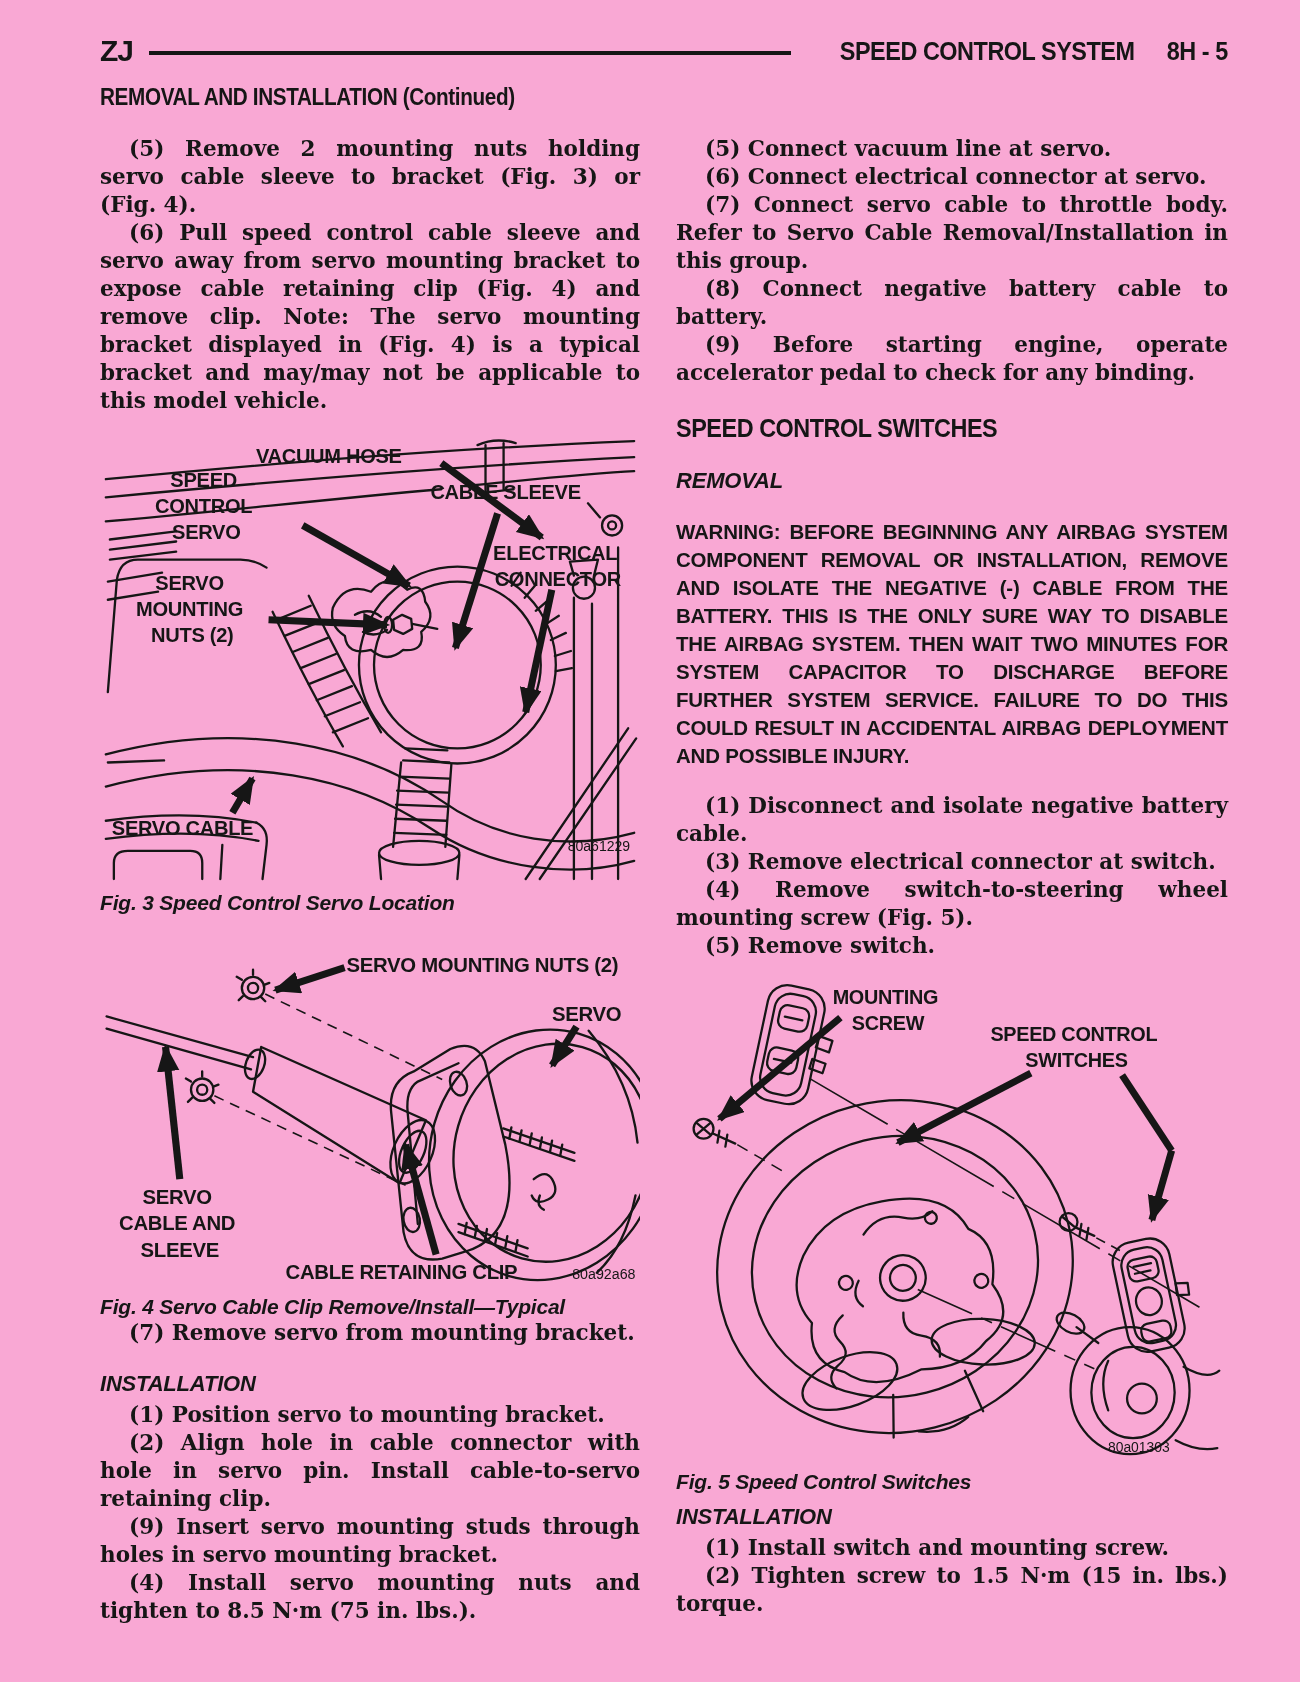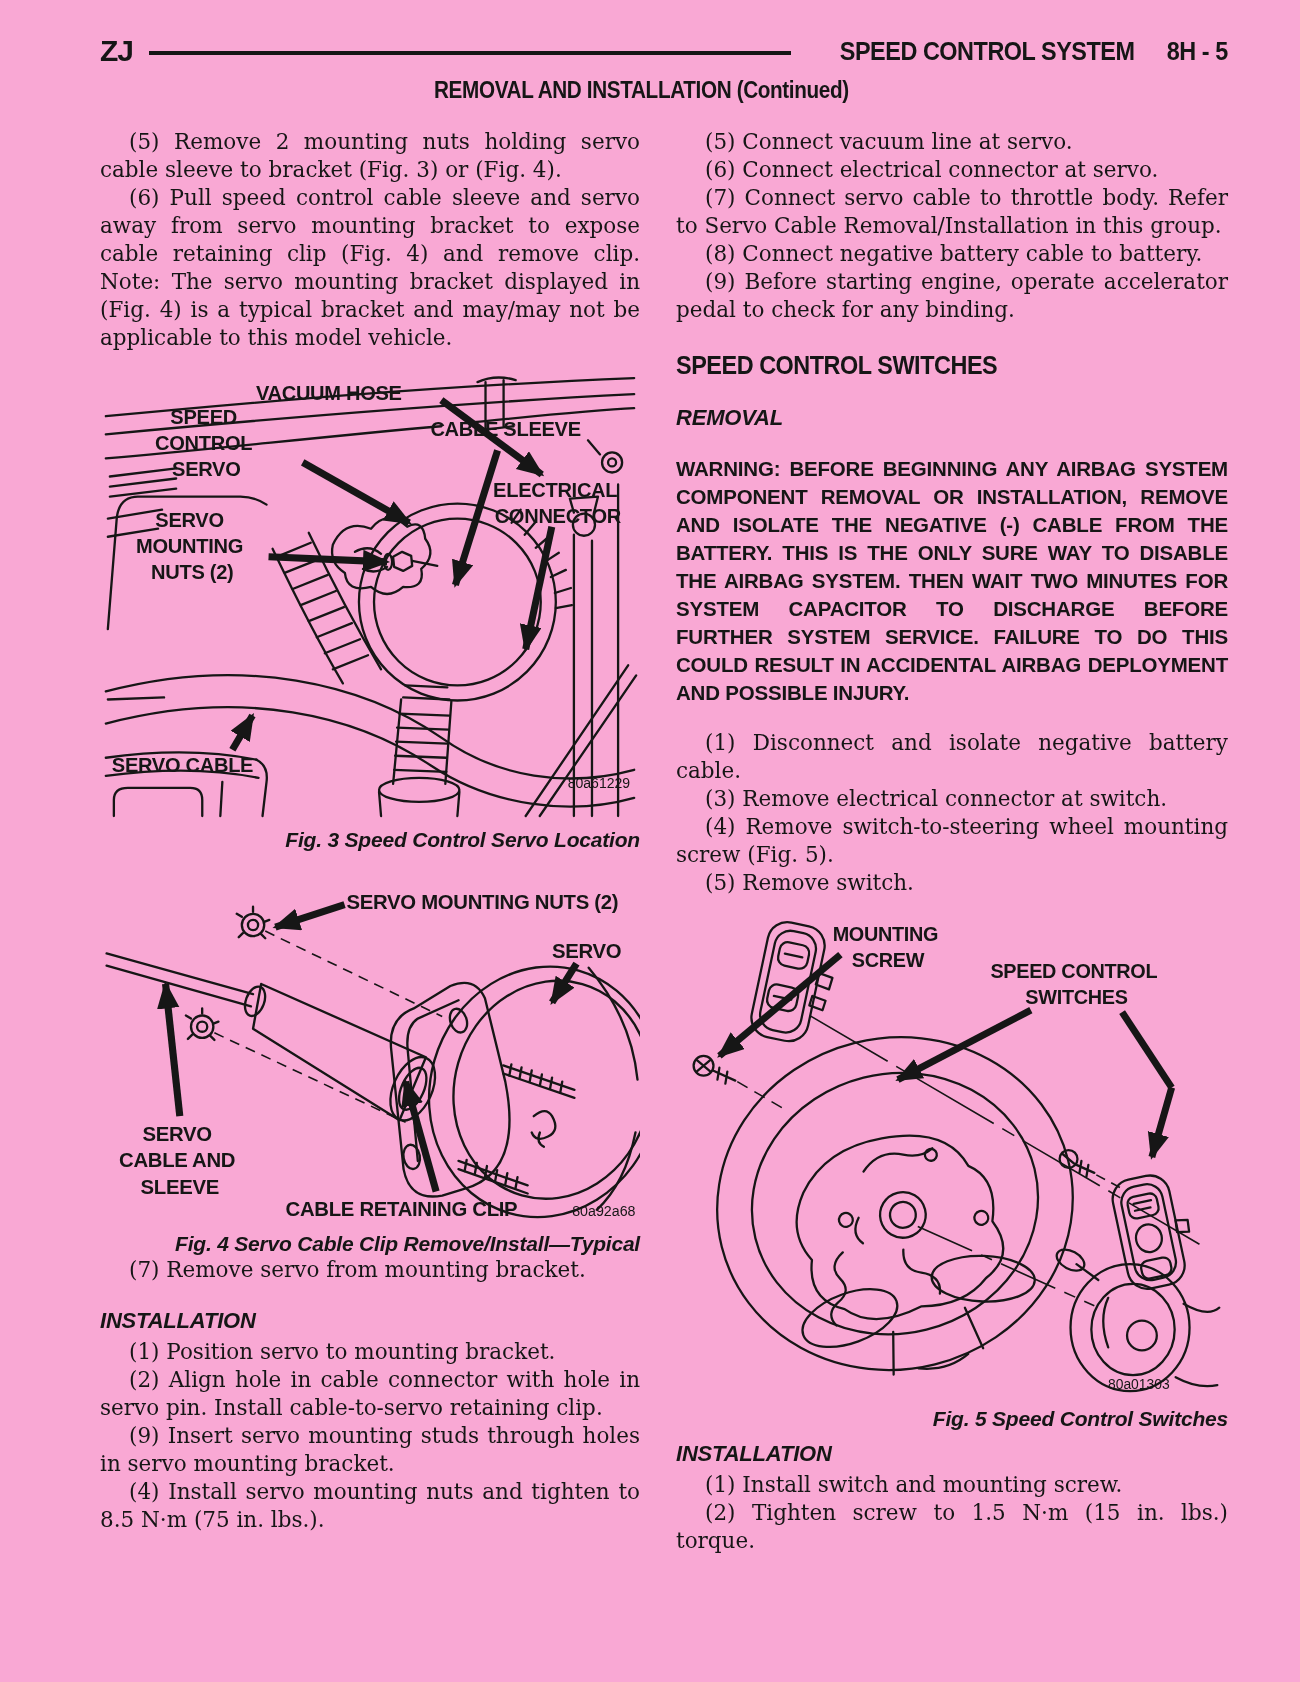--- a/index.html
+++ b/index.html
@@ -14,32 +14,32 @@
     overflow:hidden;
   }
   
   .hdr{display:flex;align-items:center;}
   .zj{font:bold 30px "Liberation Sans", sans-serif;letter-spacing:-1px;}
   .hdr-rule{flex:1;height:4px;background:#161616;margin:4px 16px 0 16px;}
   .hdr-right{display:flex;align-items:baseline;gap:26px;white-space:nowrap;}
   .cond{display:inline-block;transform:scaleX(0.9);transform-origin:left center;}
   .cond-r{display:inline-block;transform:scaleX(0.9);transform-origin:right center;}
   .hdr-title,.hdr-page{font:bold 26px "Liberation Sans", sans-serif;letter-spacing:-0.5px;}
-  .continued{font:bold 23px "Liberation Sans", sans-serif;letter-spacing:-0.4px;margin-top:9px;text-align:center;}
+  .continued{font:bold 23px "Liberation Sans", sans-serif;letter-spacing:-0.4px;margin-top:16px;}
   
   .columns{display:flex;margin-top:24px;gap:36px;align-items:flex-start;}
   .col{width:546px;}
   .col-l{width:540px;}
   .col-r{width:552px;}
-  p.step{margin:0;font-size:21.5px;line-height:28px;text-align:justify;text-indent:1.35em;}
+  p.step{margin:0;font-size:21.5px;line-height:28px;text-align:justify;text-indent:1.35em;font-weight:bold;}
   .sec-head{font:bold 26px "Liberation Sans", sans-serif;letter-spacing:-0.5px;margin:26px 0 0 0;}
   .sub-head{font:bold italic 22px "Liberation Sans", sans-serif;margin:24px 0 0 0;letter-spacing:-0.2px;}
   .warning{font:bold 20.5px/28px "Liberation Sans", sans-serif;text-align:justify;margin:24px 0 0 0;letter-spacing:-0.2px;}
   .fig{display:block;margin:14px auto 0 auto;}
-  .caption{font:bold italic 21px "Liberation Sans", sans-serif;text-align:right;margin:10px 0 0 0;letter-spacing:-0.2px;}
+  .caption{font:bold italic 21px "Liberation Sans", sans-serif;text-align:left;margin:10px 0 0 0;letter-spacing:-0.2px;}
   .after-cap{margin-top:14px;}
   .steps-block{margin-top:4px;}
   
   .ln{stroke:#161616;fill:none;stroke-width:2.3;stroke-linecap:round;stroke-linejoin:round;}
   .thin{stroke:#161616;fill:none;stroke-width:1.6;}
   .arr{stroke:#161616;fill:none;stroke-width:7;stroke-linecap:butt;}
   .figlabel{font:bold 20px "Liberation Sans", sans-serif;fill:#161616;letter-spacing:-0.3px;}
   .figcode{font:14px "Liberation Sans", sans-serif;fill:#161616;}
 </style>
 </head>

